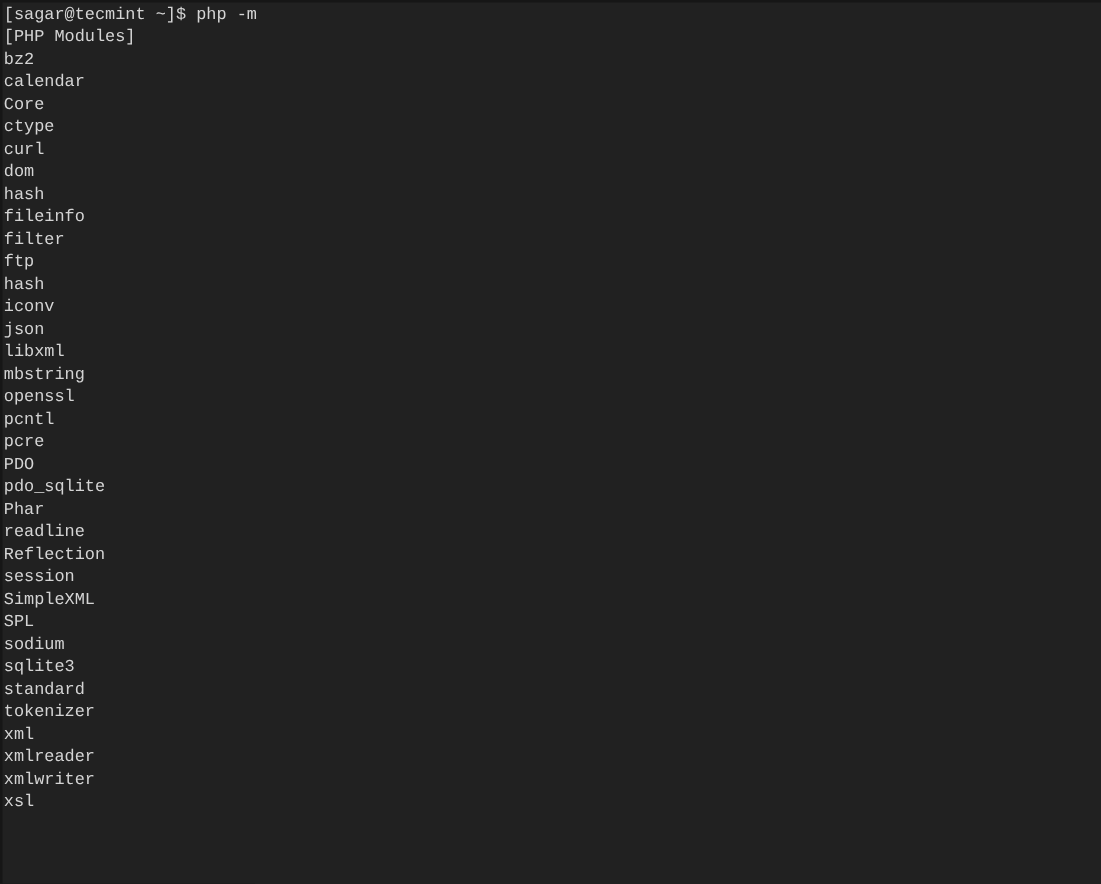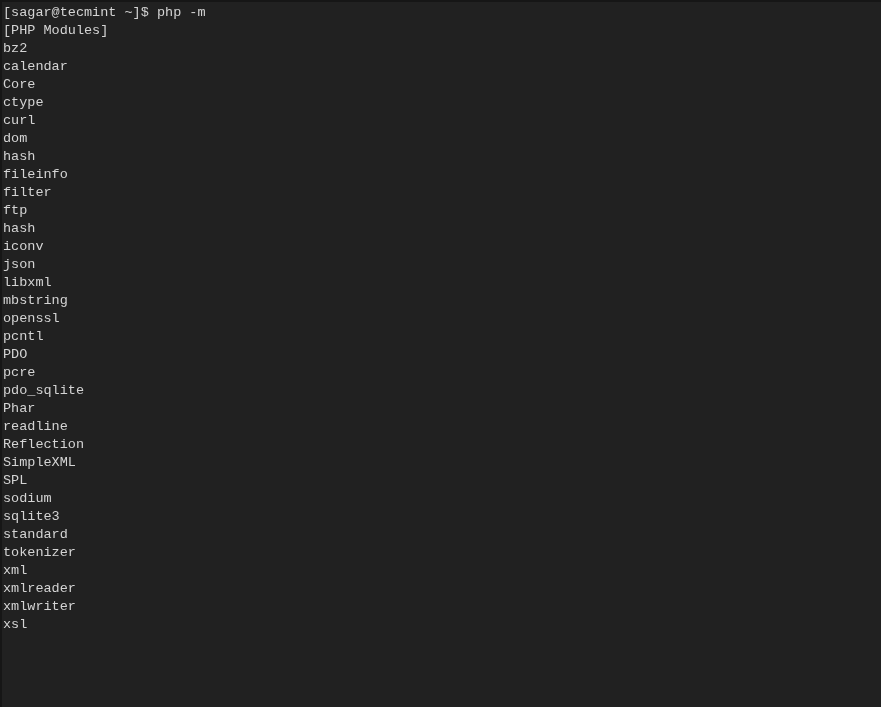--- a/index.html
+++ b/index.html
@@ -70,26 +70,27 @@
     <div class="line">fileinfo</div>
     <div class="line">filter</div>
     <div class="line">ftp</div>
     <div class="line">hash</div>
     <div class="line">iconv</div>
     <div class="line">json</div>
     <div class="line">libxml</div>
     <div class="line">mbstring</div>
     <div class="line">openssl</div>
     <div class="line">pcntl</div>
+    <div class="line">pcre</div>
     <div class="line">PDO</div>
-    <div class="line">pcre</div>
     <div class="line">pdo_sqlite</div>
     <div class="line">Phar</div>
     <div class="line">readline</div>
     <div class="line">Reflection</div>
+    <div class="line">session</div>
     <div class="line">SimpleXML</div>
     <div class="line">SPL</div>
     <div class="line">sodium</div>
     <div class="line">sqlite3</div>
     <div class="line">standard</div>
     <div class="line">tokenizer</div>
     <div class="line">xml</div>
     <div class="line">xmlreader</div>
     <div class="line">xmlwriter</div>
     <div class="line">xsl</div>

